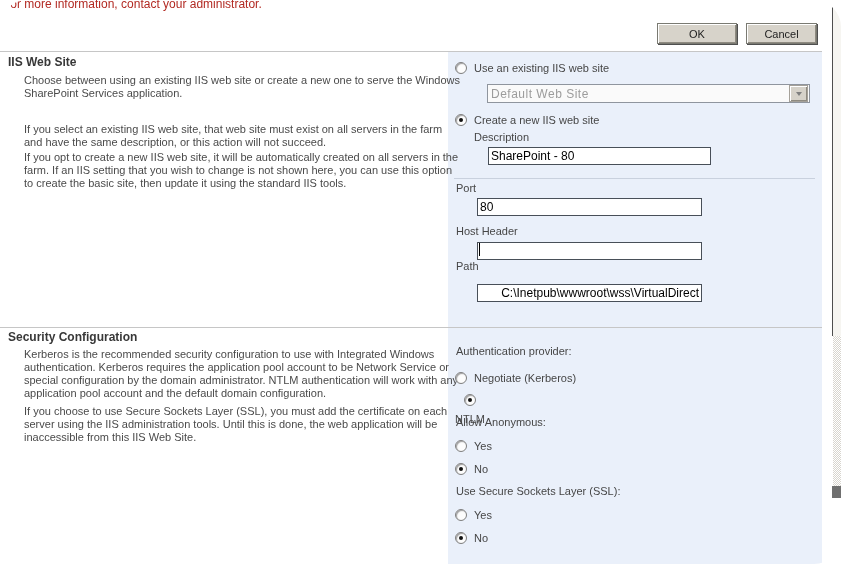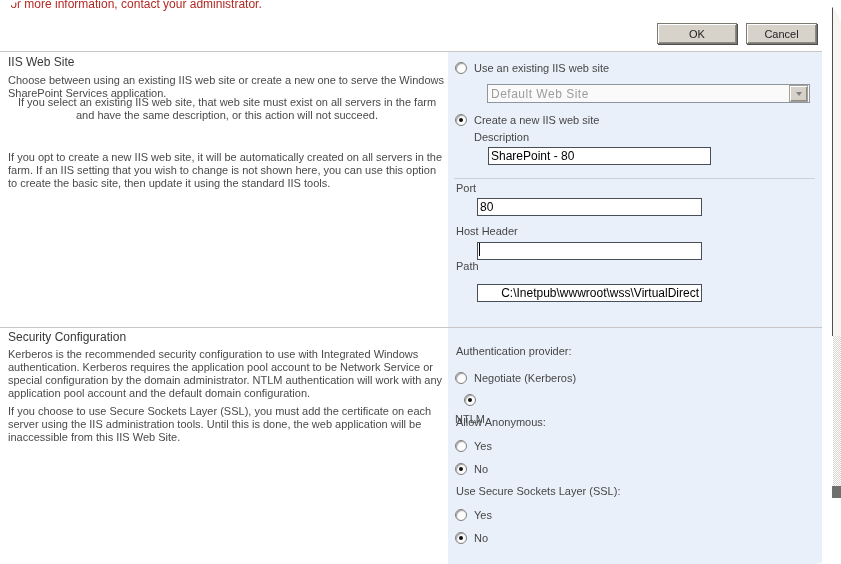--- a/index.html
+++ b/index.html
@@ -15,22 +15,22 @@
        box-shadow:inset 1px 1px 0 #FFFFFF,inset -1px -1px 0 #8E8A80,1px 1px 0 #4F4F4F;
        font-family:"Liberation Sans",sans-serif;font-size:11px;color:#1E1E1E;
        display:flex;align-items:center;justify-content:center;cursor:default;}
 
   
   .hline{height:1px;background:#C6C6C6;}
   .panel{left:448px;top:52px;width:374px;height:512px;background:#EAF0FA;}
   .inner-line{left:454px;top:178px;width:361px;height:1px;background:#C9D1DE;}
 
   
-  .sec-title{font-size:12px;font-weight:normal;color:#383838;white-space:nowrap;}
-  .para{font-size:11px;line-height:13px;color:#4A4A4A;}
+  .sec-title{font-size:12px;font-weight:bold;color:#383838;white-space:nowrap;}
+  .para{font-size:11px;line-height:13px;color:#4A4A4A;margin-left:16px;}
 
   
   .field-label{font-size:11px;color:#464646;white-space:nowrap;}
   .radio-row{display:flex;align-items:center;gap:7px;}
   .radio{box-sizing:border-box;width:12px;height:12px;border-radius:50%;background:#FDFDFD;
          border:1px solid #7E7E7E;box-shadow:inset 1px 1px 1px rgba(70,70,70,.5);position:relative;flex:none;}
   .radio.checked::after{content:"";position:absolute;left:3px;top:3px;width:4px;height:4px;
          background:#101010;border-radius:50%;}
   .radio-label{font-size:11px;color:#464646;white-space:nowrap;}
 
@@ -68,21 +68,21 @@
   <div class="abs btn" style="left:657px;top:23px;width:80px;">OK</div>
   <div class="abs btn" style="left:746px;top:23px;width:71px;">Cancel</div>
 
   <div class="abs hline" style="left:0;top:51px;width:822px;"></div>
   <div class="abs panel"></div>
   <div class="abs hline" style="left:0;top:327px;width:822px;"></div>
   <div class="abs inner-line"></div>
 
   <div class="abs sec-title" style="left:8px;top:55px;">IIS Web Site</div>
   <div class="abs para" style="left:8px;top:74px;width:438px;">Choose between using an existing IIS web site or create a new one to serve the Windows SharePoint Services application.</div>
-  <div class="abs para" style="left:8px;top:96px;width:438px;text-align:center;">If you select an existing IIS web site, that web site must exist on all servers in the farm and have the same description, or this action will not succeed.</div>
+  <div class="abs para" style="left:8px;top:123px;width:438px;">If you select an existing IIS web site, that web site must exist on all servers in the farm and have the same description, or this action will not succeed.</div>
   <div class="abs para" style="left:8px;top:151px;width:438px;">If you opt to create a new IIS web site, it will be automatically created on all servers in the farm.  If an IIS setting that you wish to change is not shown here, you can use this option to create the basic site, then update it using the standard IIS tools.</div>
 
   <div class="abs radio-row" style="left:455px;top:62px;">
     <span class="radio"></span>
     <span class="radio-label">Use an existing IIS web site</span>
   </div>
 
   <div class="abs dropdown">
     <span class="dropdown-text">Default Web Site</span>
     <span class="dropdown-btn">

